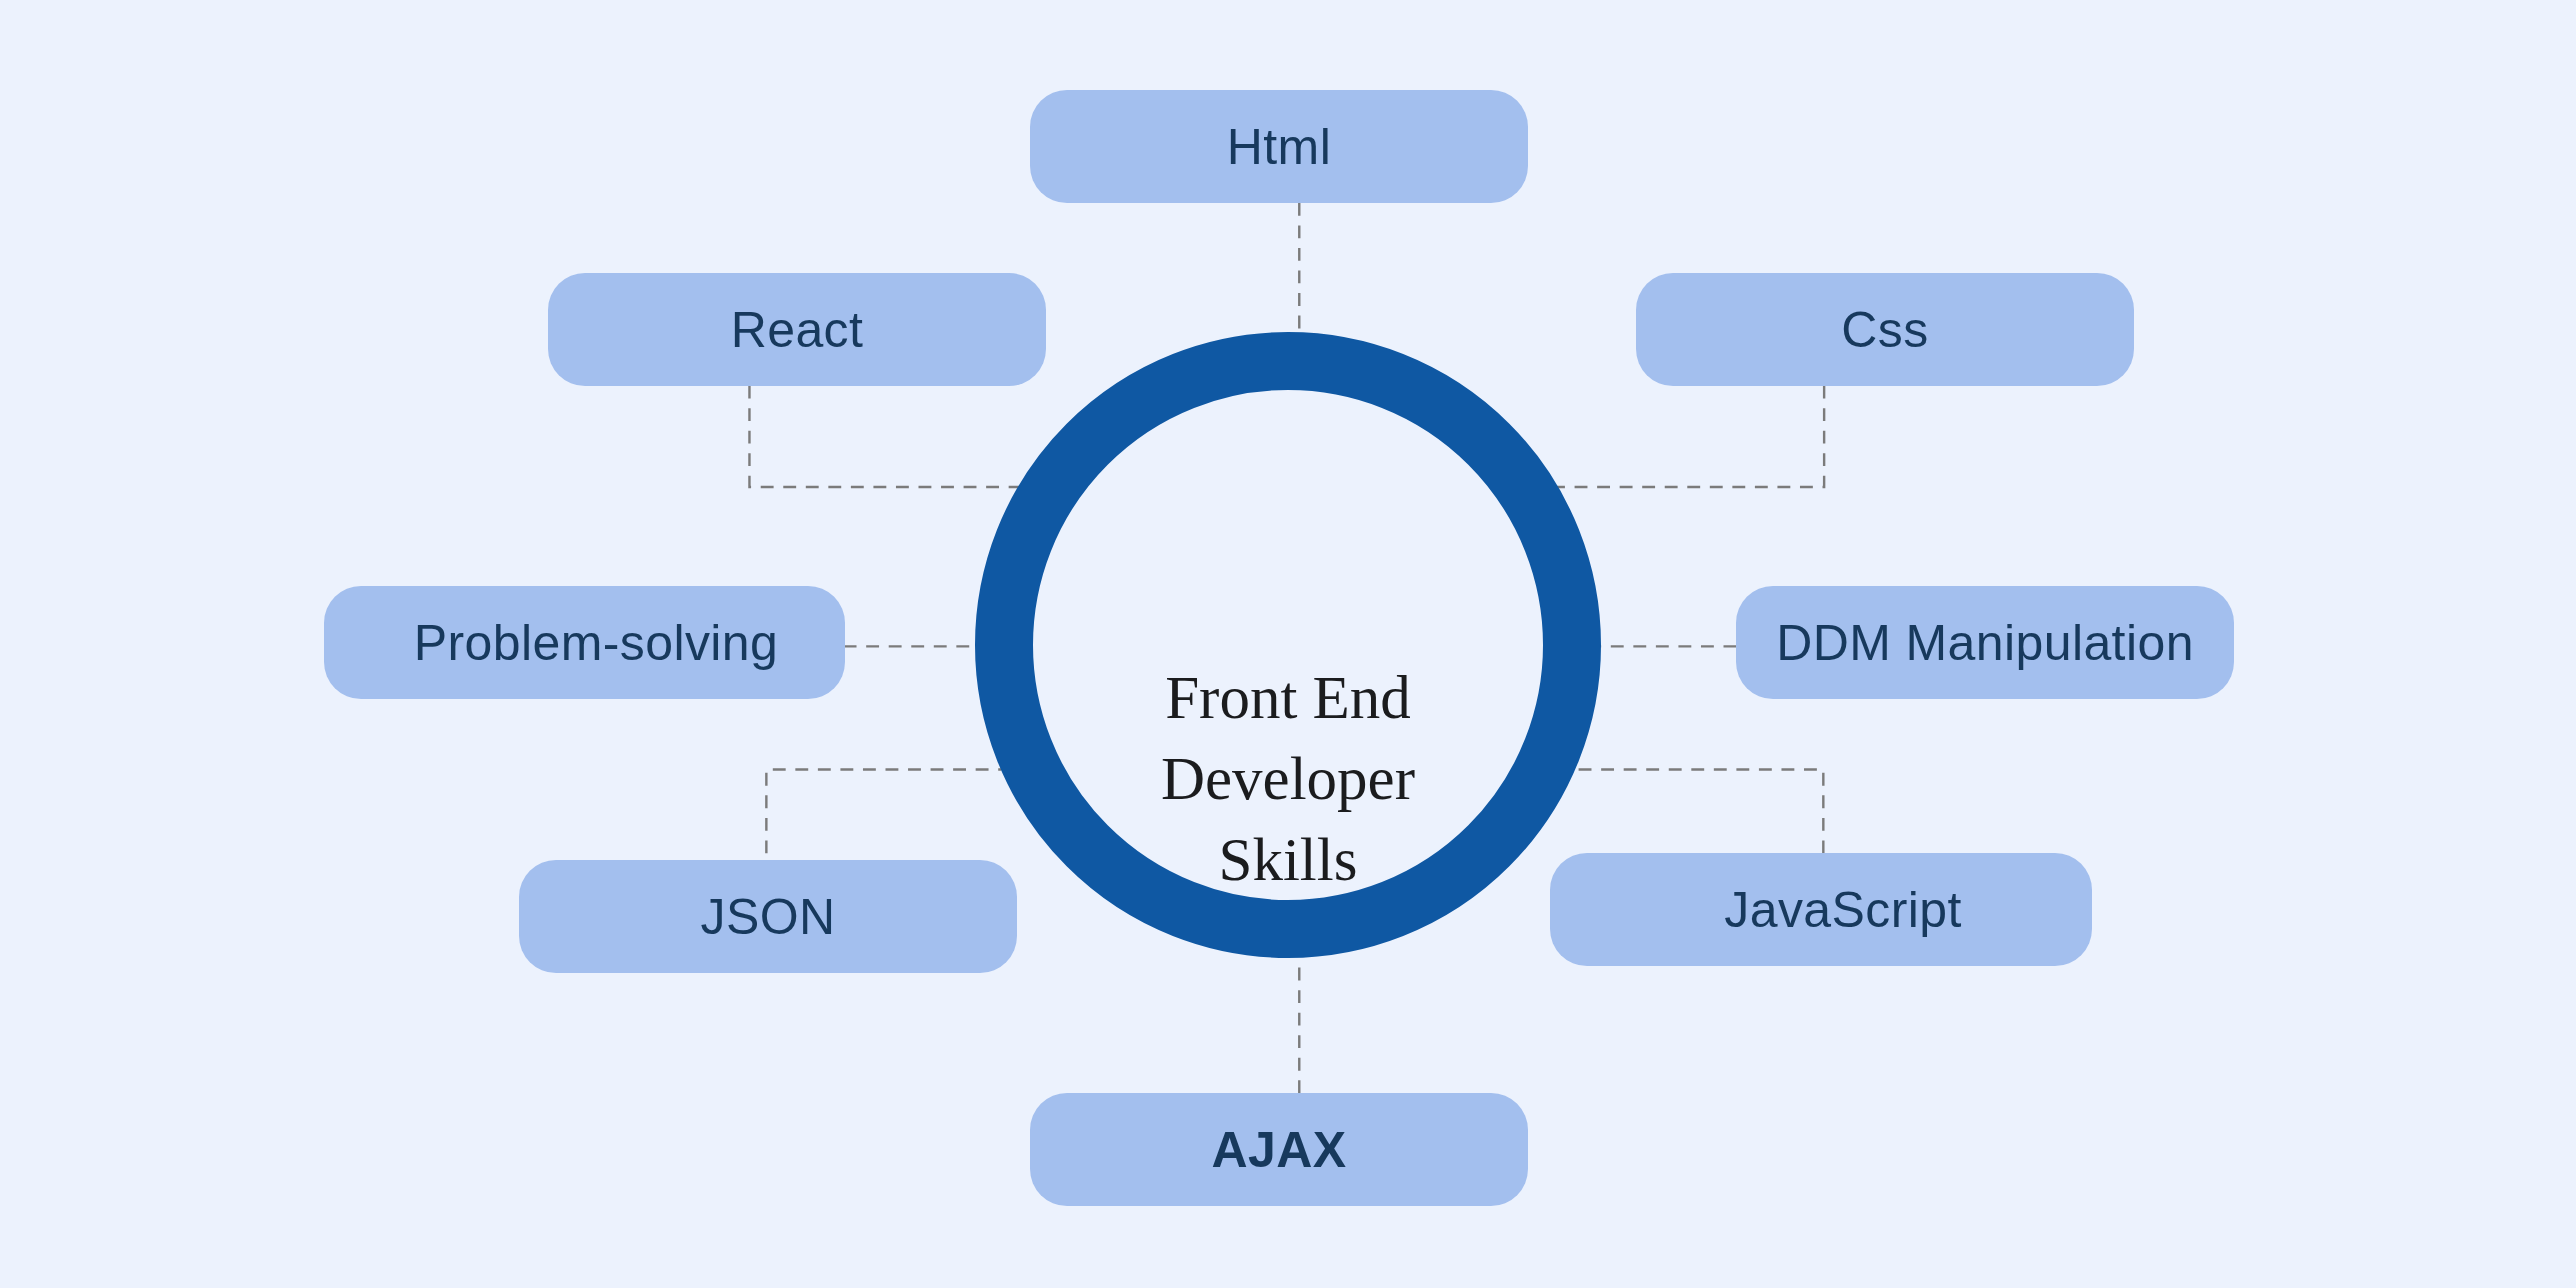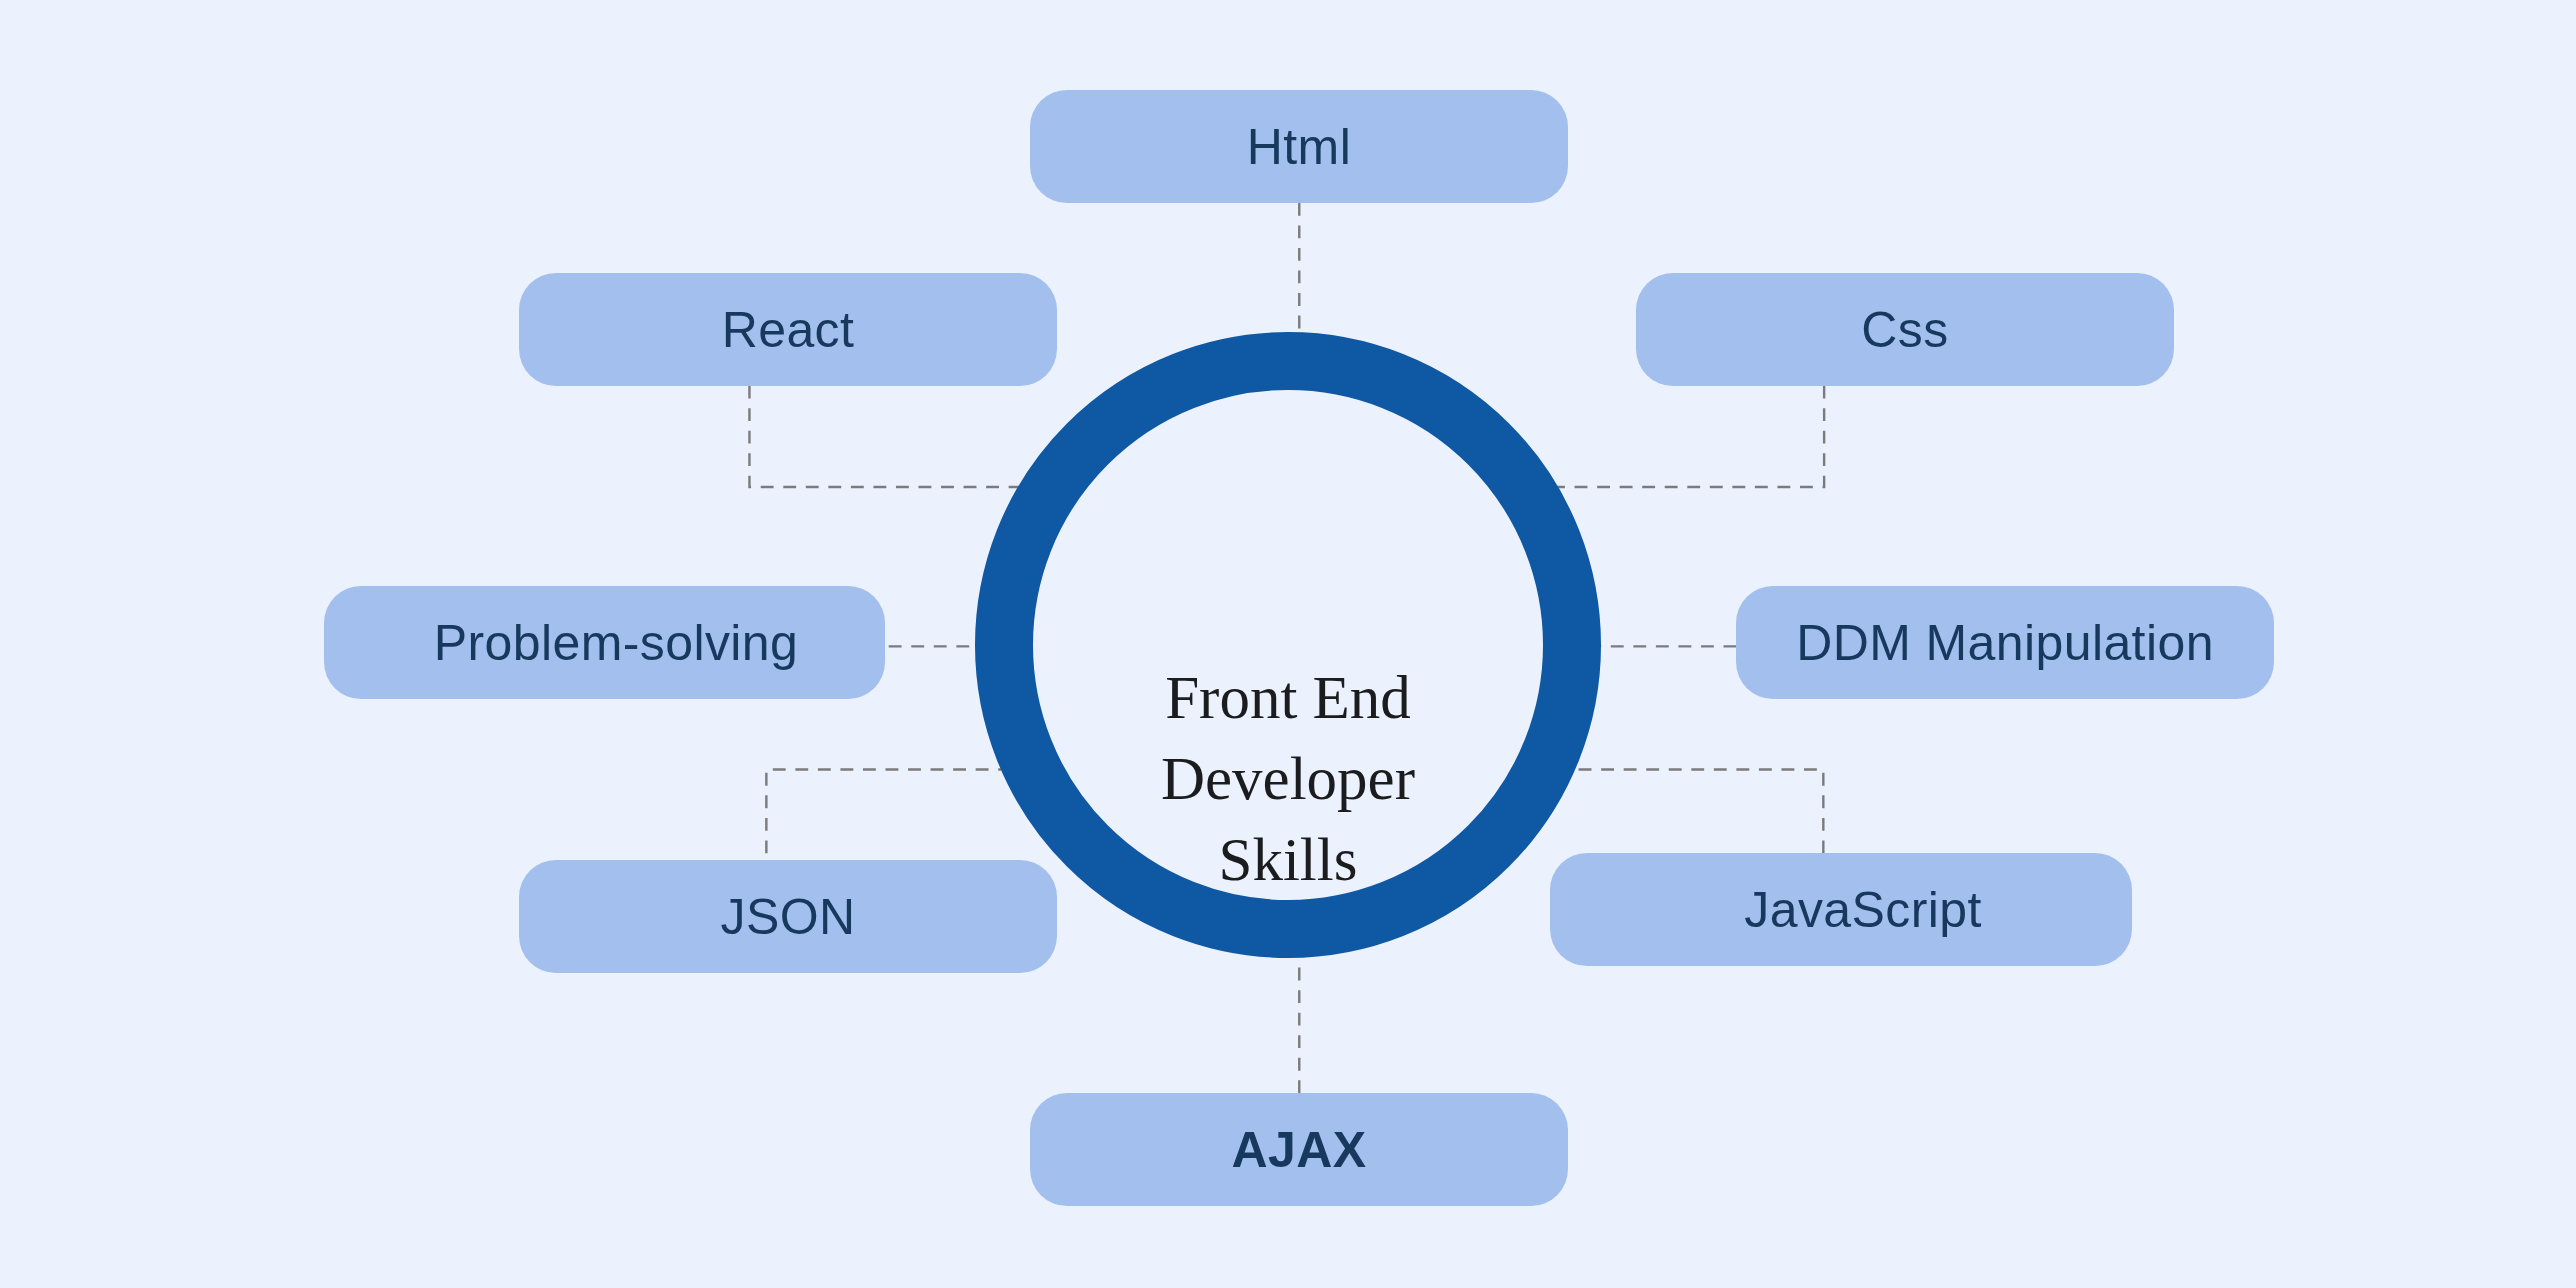--- a/index.html
+++ b/index.html
@@ -16,21 +16,21 @@
   }
   .connectors {
     position: absolute;
     left: 0;
     top: 0;
     width: 2576px;
     height: 1288px;
   }
   .node {
     position: absolute;
-    width: 538px;
+    width: 498px;
     height: 113px;
     background: #a3bfee;
     border-radius: 37px;
     display: flex;
     align-items: center;
     justify-content: center;
     color: #17395d;
     font-size: 50px;
     letter-spacing: 0.4px;
   }
@@ -50,21 +50,21 @@
   .center-label {
     width: 378px;
     text-align: center;
     font-family: "Liberation Serif", serif;
     font-size: 61px;
     line-height: 81px;
     color: #1b1c1e;
   }
   
   .node-html       { left: 1030px; top: 90px;  }
-  .node-react      { left: 519px;  top: 273px;  }
+  .node-react      { left: 548px;  top: 273px;  }
   .node-css        { left: 1636px; top: 273px;  }
   .node-problem    { left: 324px;  top: 586px; padding-left: 23px;  }
   .node-ddm        { left: 1736px; top: 586px; text-align: right;  }
   .node-json       { left: 519px;  top: 860px; }
   .node-javascript { left: 1550px; top: 853px; padding-left: 44px; }
   .node-ajax       { left: 1030px; top: 1093px; font-weight: bold; }
 </style>
 </head>
 <body>
 

